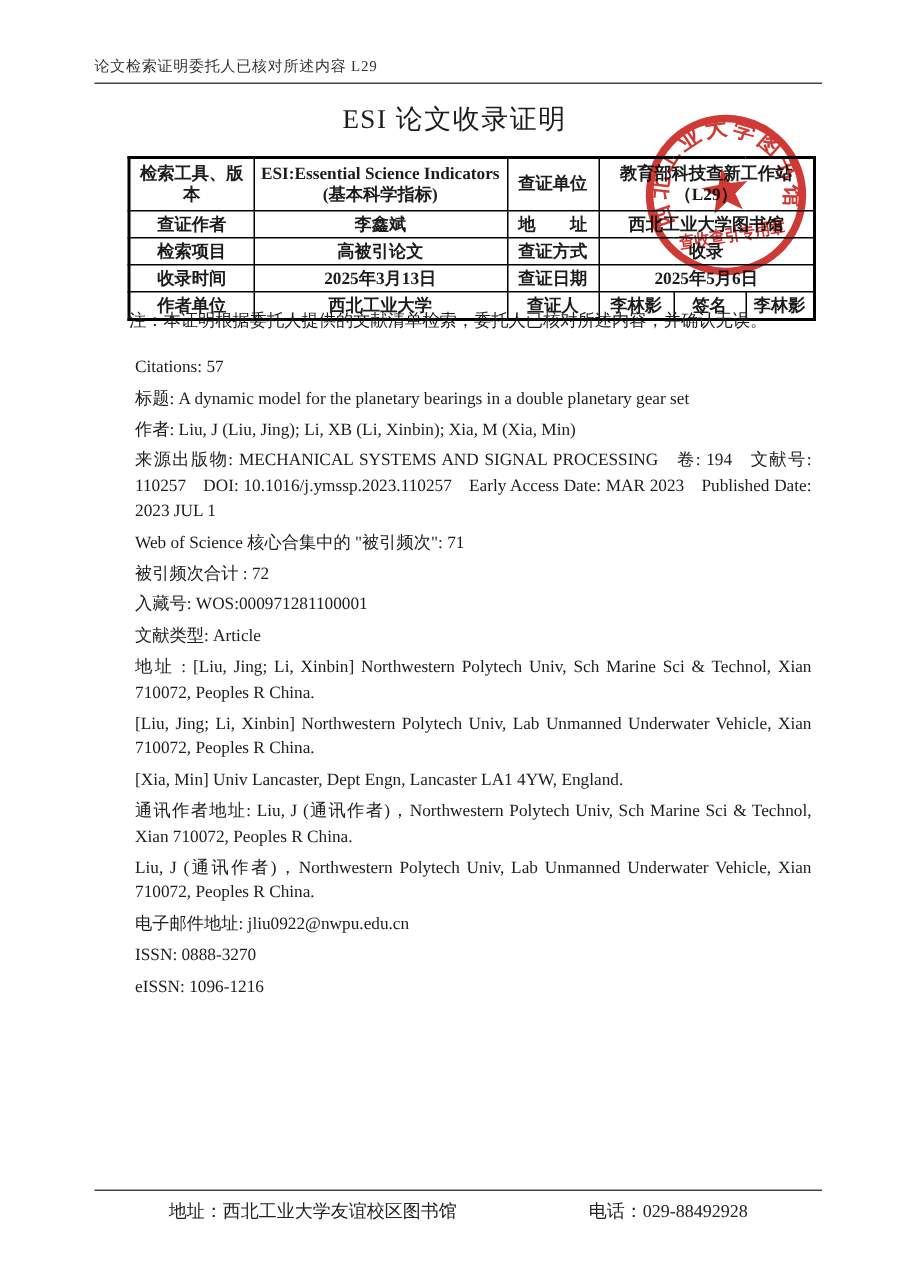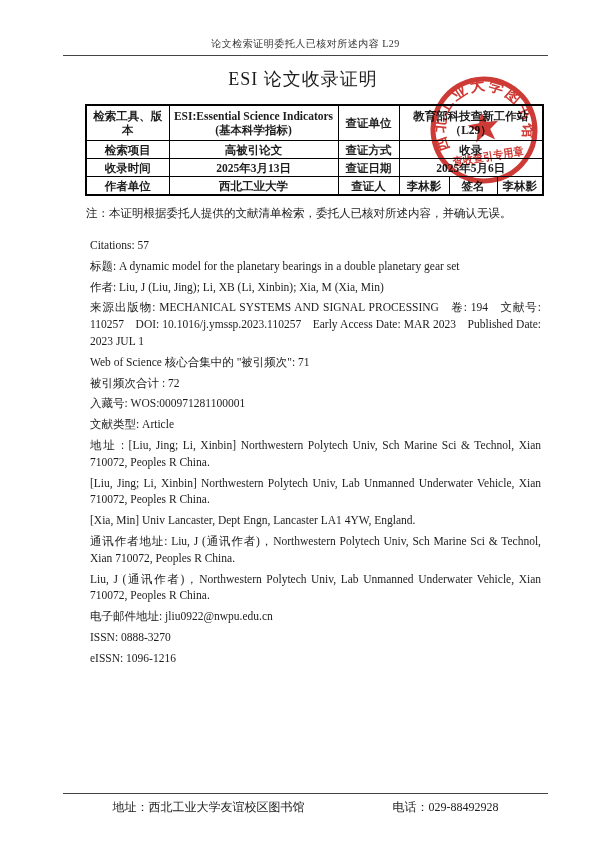--- a/index.html
+++ b/index.html
@@ -8,21 +8,21 @@
     width:606px; height:858px;
     margin:0 auto;
     background:#ffffff;
     font-family:"Liberation Serif","DejaVu Serif",serif;
     color:#1c1c1c;
     overflow:hidden;
   }
   
   .runhead {
     position:absolute; top:37px; left:63px; right:58px;
-    display:flex; justify-content:center; align-items:flex-end;
+    display:flex; justify-content:flex-start; align-items:flex-end;
     font-size:10px; letter-spacing:.5px;
     border-bottom:1px solid #444; padding-bottom:4px;
     color:#333;
   }
   
   .doc-title {
     position:absolute; top:67px; left:0; width:100%;
     text-align:center; font-size:18px; font-weight:normal; letter-spacing:1px;
   }
   
@@ -95,20 +95,26 @@
         <tr>
       <td class="r1">检索工具、版本</td>
       <td class="r1">
         <div class="cell-sub">ESI:Essential Science Indicators</div>
         <div class="cell-sub">(基本科学指标)</div>
       </td>
       <td class="r1">查证单位</td>
       <td class="r1" colspan="3">教育部科技查新工作站（L29）</td>
     </tr>
     <tr>
+      <td class="rs">查证作者</td>
+      <td class="rs">李鑫斌</td>
+      <td class="rs">地　　址</td>
+      <td class="rs" colspan="3">西北工业大学图书馆</td>
+    </tr>
+    <tr>
       <td class="rs">检索项目</td>
       <td class="rs">高被引论文</td>
       <td class="rs">查证方式</td>
       <td class="rs" colspan="3">收录</td>
     </tr>
     <tr>
       <td class="rs">收录时间</td>
       <td class="rs">2025年3月13日</td>
       <td class="rs">查证日期</td>
       <td class="rs" colspan="3">2025年5月6日</td>

